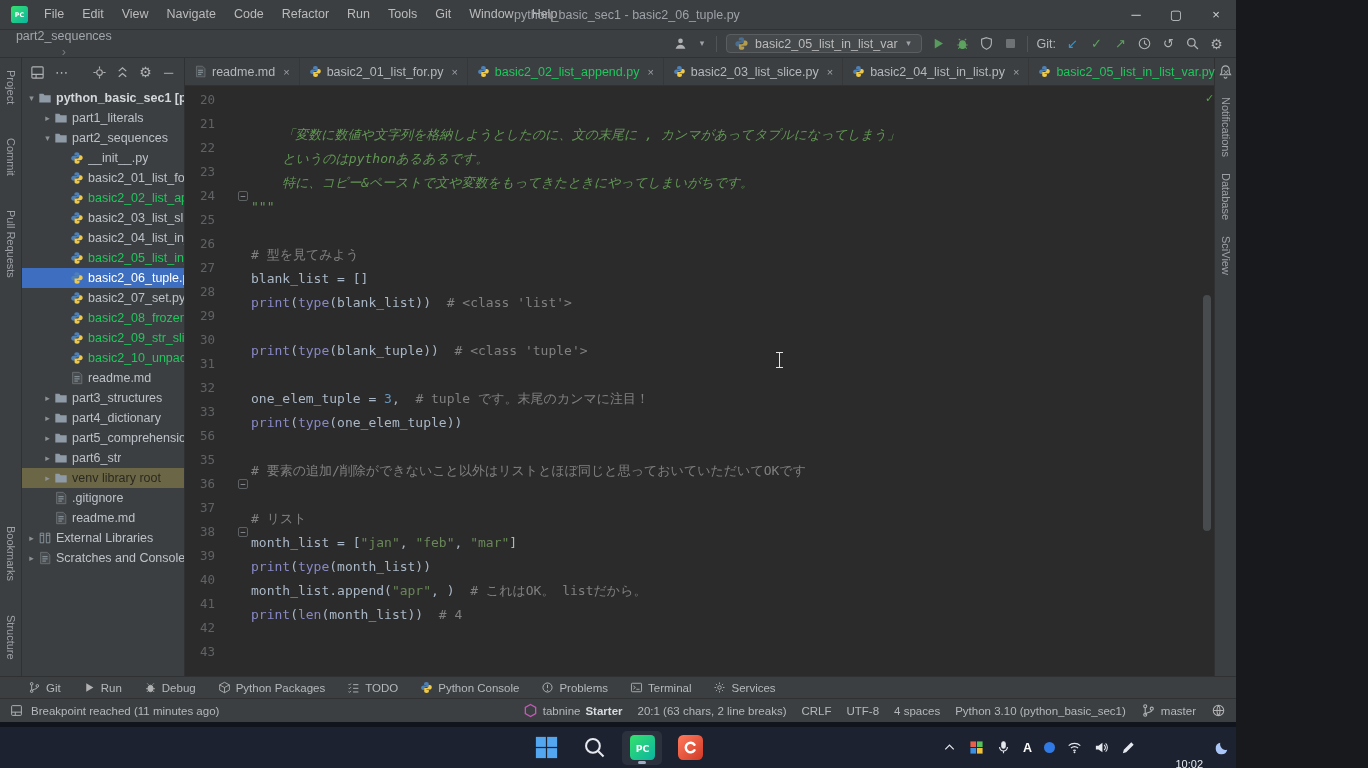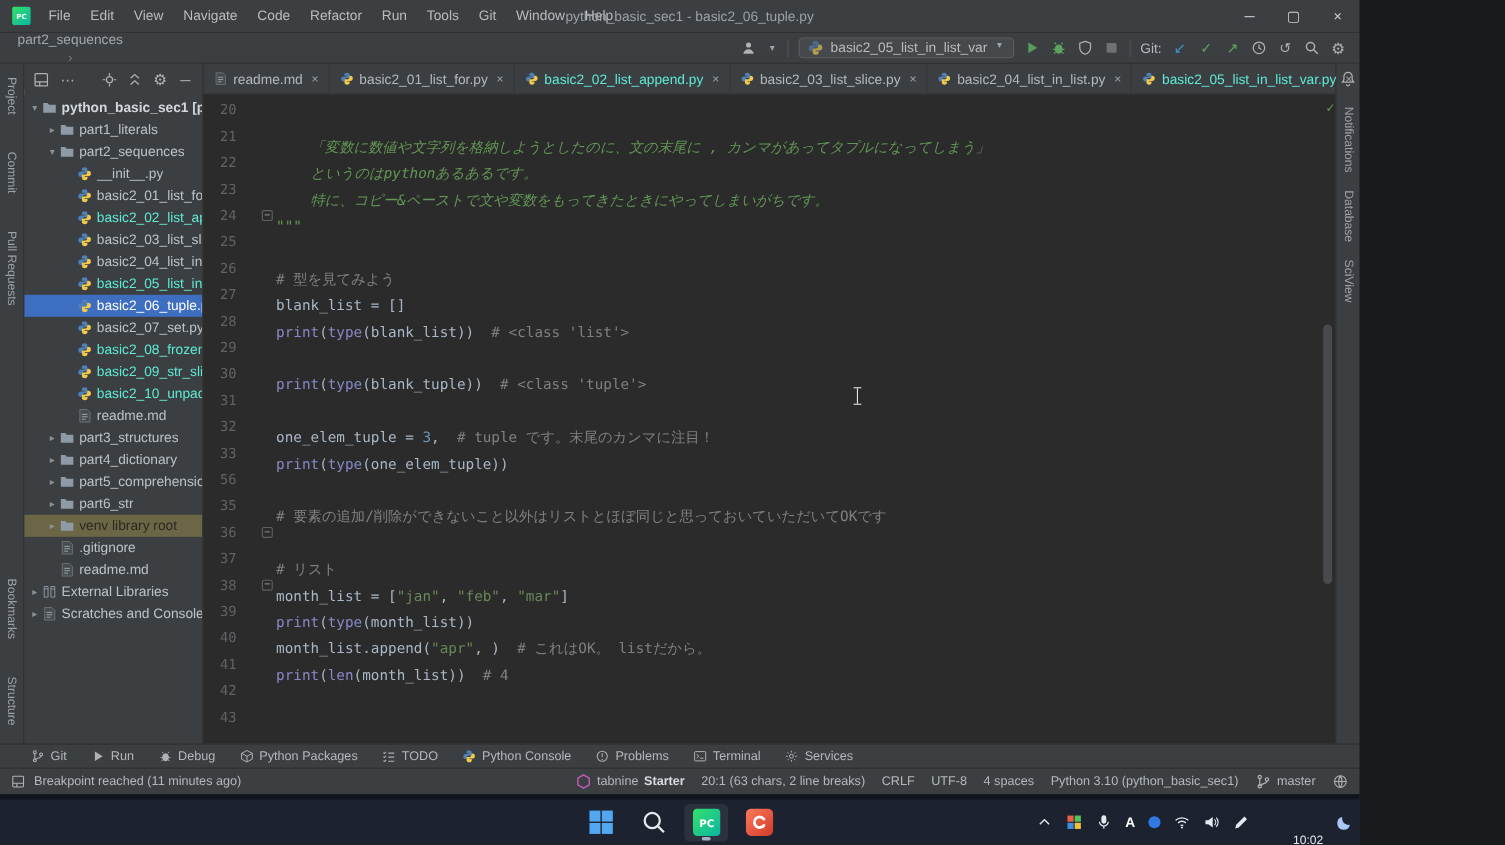--- a/index.html
+++ b/index.html
@@ -23,21 +23,21 @@
 
   
   .navbar { height:28px; flex:none; background:#3c3f41; border-bottom:1px solid #2f3133; display:flex; align-items:center; padding:0 8px; font-size:12.5px; }
   .breadcrumbs { display:flex; align-items:center; gap:2px;flex-direction:column; }
   .crumb { color:#a0a6ac; padding:0 2px; }
   .crumb.last { color:#c6cbd0; }
   .crumb-sep { color:#787d82; padding:0 3px; }
   .breadcrumbs .icon { width:13px; height:13px; margin-left:4px; }
   .nav-right { margin-left:auto; display:flex; align-items:center; gap:9px; padding-right:4px; }
   .vdiv { width:1px; height:16px; background:#515456; }
-  .run-config { display:flex; align-items:flex-start; gap:6px; background:#45494b; border:1px solid #5a5e60; border-radius:4px; padding:1px 7px; color:#bbbbbb; }
+  .run-config { display:flex; align-items:center; gap:6px; background:#45494b; border:1px solid #5a5e60; border-radius:4px; padding:1px 7px; color:#bbbbbb; }
   .git-label { color:#b4b8bc; }
 
   
   .main { flex:1; min-height:0; display:flex; }
   .stripe { width:22px; flex:none; background:#3c3f41; display:flex; flex-direction:column; align-items:center; }
   .stripe.left { border-right:1px solid #2f3133; padding:12px 0 16px; }
   .stripe.right { border-left:1px solid #2f3133; padding:6px 0 16px; gap:18px; }
   .stripe-top, .stripe-bottom { display:flex; flex-direction:column; align-items:center; gap:34px; }
   .stripe.right .stripe-top { gap:16px; }
   .stripe-fill { flex:1; }
@@ -49,21 +49,21 @@
   .pt-right { margin-left:auto; display:flex; gap:8px; }
   .tree { flex:1; overflow:hidden; font-size:12.5px; padding-top:2px; }
   .tree-row { height:20px; display:flex; align-items:center; white-space:nowrap; color:#bcc2c8; cursor:pointer; overflow:hidden; }
   .twisty { width:11px; flex:none; font-size:9px; color:#8c9196; text-align:center; margin-right:1px; }
   .tree-row .icon { width:14px; height:14px; margin-right:4px; }
   .tree-label { overflow:hidden; }
   .tree-row.selected { background:#3e6ec0; }
   .tree-row.selected .tree-label { color:#ffffff; }
   .tree-row.venv { background:#6b6746; }
   .tree-row.venv .tree-label { color:#2a2920; }
-  .olive { color:#5eead4; }
+  .olive { color:#22c55e; }
   .bold { font-weight:bold; color:#d3d7db; }
 
   
   .editor-col { flex:1; min-width:0; display:flex; flex-direction:column; background:#2b2b2b; }
   .tabbar { height:28px; flex:none; background:#3c3f41; border-bottom:1px solid #2f3133; display:flex; align-items:stretch; }
   .tab { display:flex; align-items:center; gap:5px; padding:0 9px; font-size:12.5px; color:#b3b8bd; border-right:1px solid #353739; position:relative; cursor:pointer; }
   .tab .icon { width:13px; height:13px; }
   .tab.active { background:#4e5254; color:#c9ced3; }
   .tab.active::after { content:""; position:absolute; left:0; right:0; bottom:0; height:3px; background:#4a88c7; }
   .tab-close { font-size:11px; color:#9aa0a6; margin-left:3px; }

